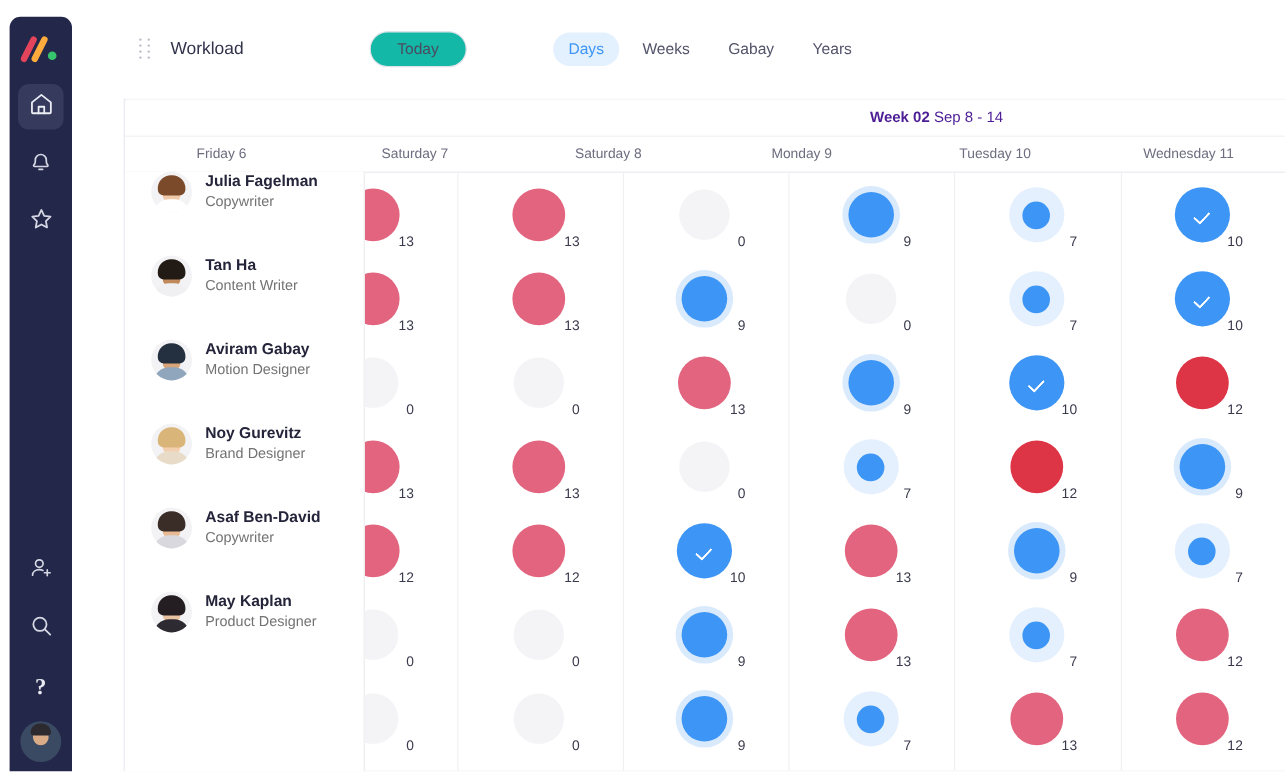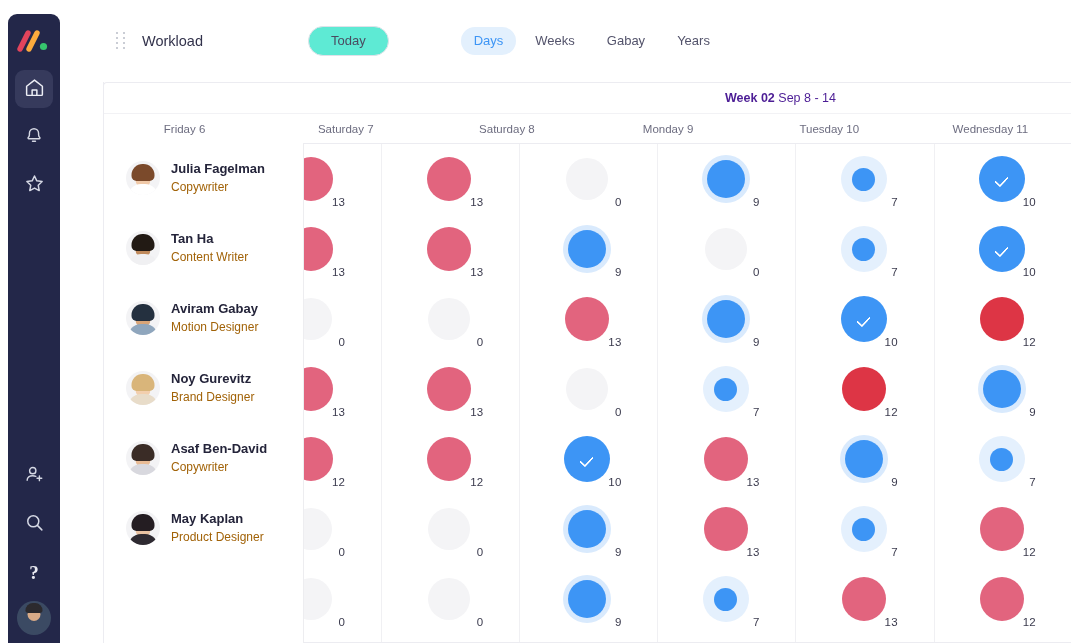--- a/index.html
+++ b/index.html
@@ -56,21 +56,21 @@
     position: absolute; left: 68px; top: 0; right: 0; height: 82px;
     background: #fff; display: flex; align-items: center;
   }
   .drag-dots { width: 12px; height: 16px; margin-left: 48px; display: grid;
     grid-template-columns: 3px 3px; grid-template-rows: repeat(4, 3px);
     gap: 2px 4px; align-content: center; }
   .drag-dots i { width: 2px; height: 2px; border-radius: 50%; background: #b9bdc7; display: block; }
   .wl-title { margin-left: 14px; font-size: 14.5px; color: #32324b; font-weight: 400; }
   .today-btn {
     margin-left: 105px; padding: 6px 22px; border: 1px solid #dfe2e9;
-    border-radius: 16px; font-size: 13px; color: #4b4b60; background: #5eead4;
+    border-radius: 16px; font-size: 13px; color: #4b4b60; background: #14b8a6;
     cursor: pointer; line-height: 1.3;
   }
   .seg { margin-left: 72px; display: flex; align-items: center; gap: 6px; }
   .seg-item {
     padding: 5px 13px; border-radius: 14px; font-size: 13px;
     color: #53536b; cursor: pointer; line-height: 1.4;
   }
   .seg-item.active { background: #e3f0fd; color: #3d95f5; }
 
   
@@ -122,34 +122,34 @@
     border-left: 2.4px solid #fff; border-bottom: 2.4px solid #fff;
     transform: rotate(-47deg); border-radius: 1px;
   }
 
   
   .names {
     position: absolute; left: 103px; top: 143px; width: 201px; height: 500px;
     background: #fff; z-index: 5;
     border-right: 1px solid #ededf0;
   }
-  .nrow { height: 70px; display: flex; align-items: center; padding-left: 23px; }
+  .nrow { height: 70px; display: flex; align-items: flex-start; padding-left: 23px; }
   .av {
     width: 34px; height: 34px; border-radius: 50%; flex: 0 0 34px;
     position: relative; overflow: hidden; background: #f3f3f5;
   }
   .av .face { position: absolute; left: 50%; top: 28%; width: 15px; height: 16px;
     border-radius: 50% 50% 45% 45%; transform: translateX(-50%); }
   .av .hair { position: absolute; left: 50%; top: 8%; width: 23px; height: 17px;
     border-radius: 11px 11px 5px 5px; transform: translateX(-50%); z-index: 2; }
   .av .body { position: absolute; left: 50%; bottom: -3px; width: 30px; height: 14px;
     border-radius: 13px 13px 0 0; transform: translateX(-50%); z-index: 1; }
   .nmeta { margin-left: 11px; }
   .nname { font-size: 13px; color: #24243a; font-weight: 700; line-height: 1.25; }
-  .nrole { font-size: 12px; color: #a16207; margin-top: 2px; line-height: 1.25; }
+  .nrole { font-size: 12px; color: #737373; margin-top: 2px; line-height: 1.25; }
 
   .panel-rb { position: absolute; left: 103px; top: 82px; width: 1px; height: 561px; background: #ececf1; z-index: 6; }
 </style>
 </head>
 <body>
 
 <div id="app">
 
   <div class="sidebar">
 

